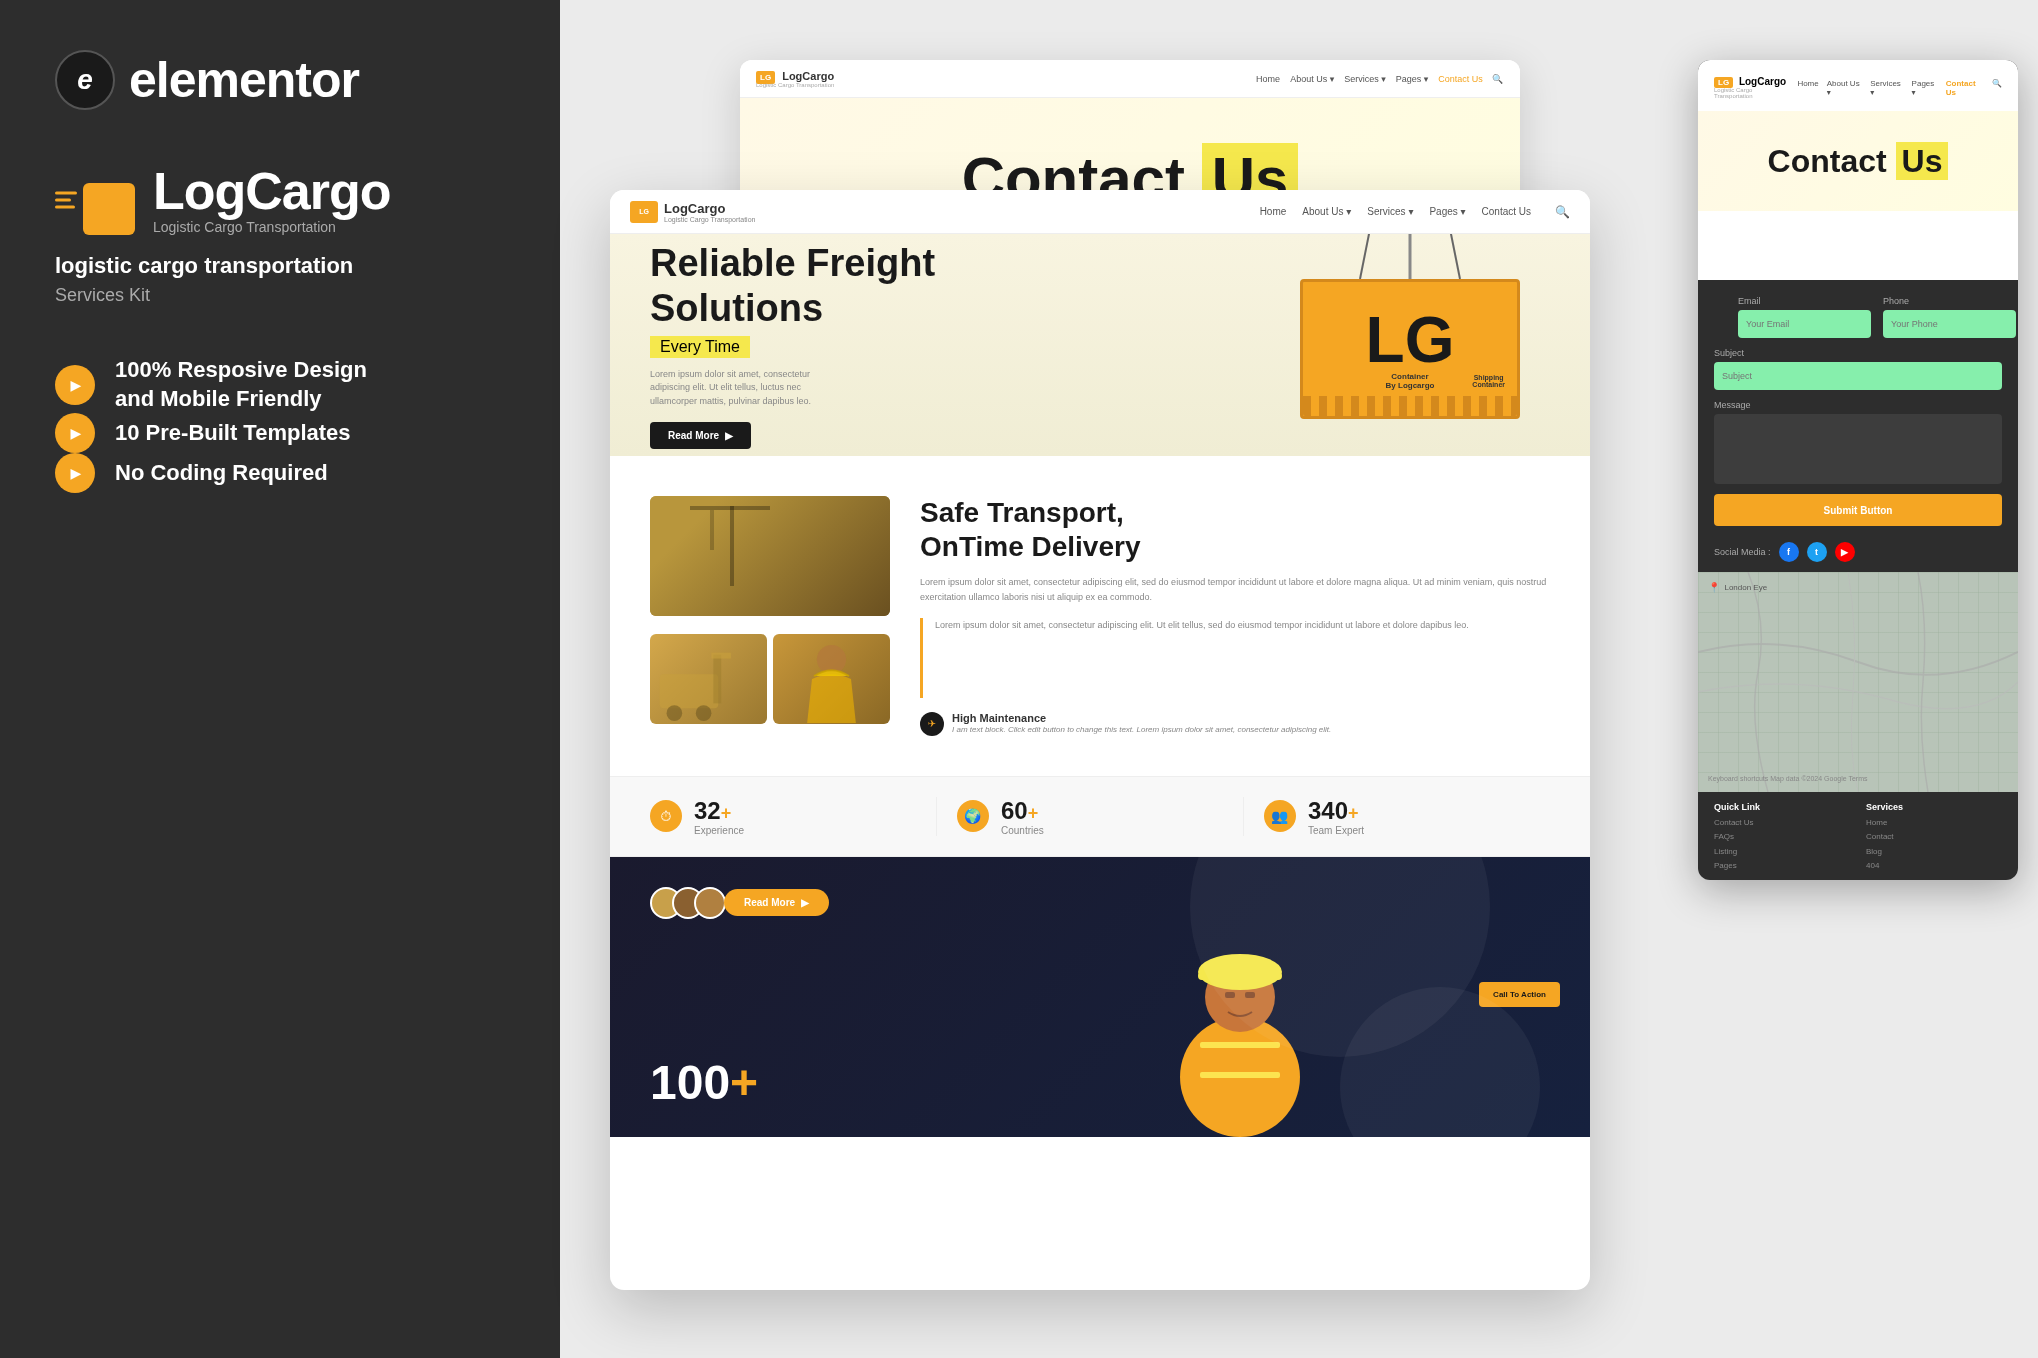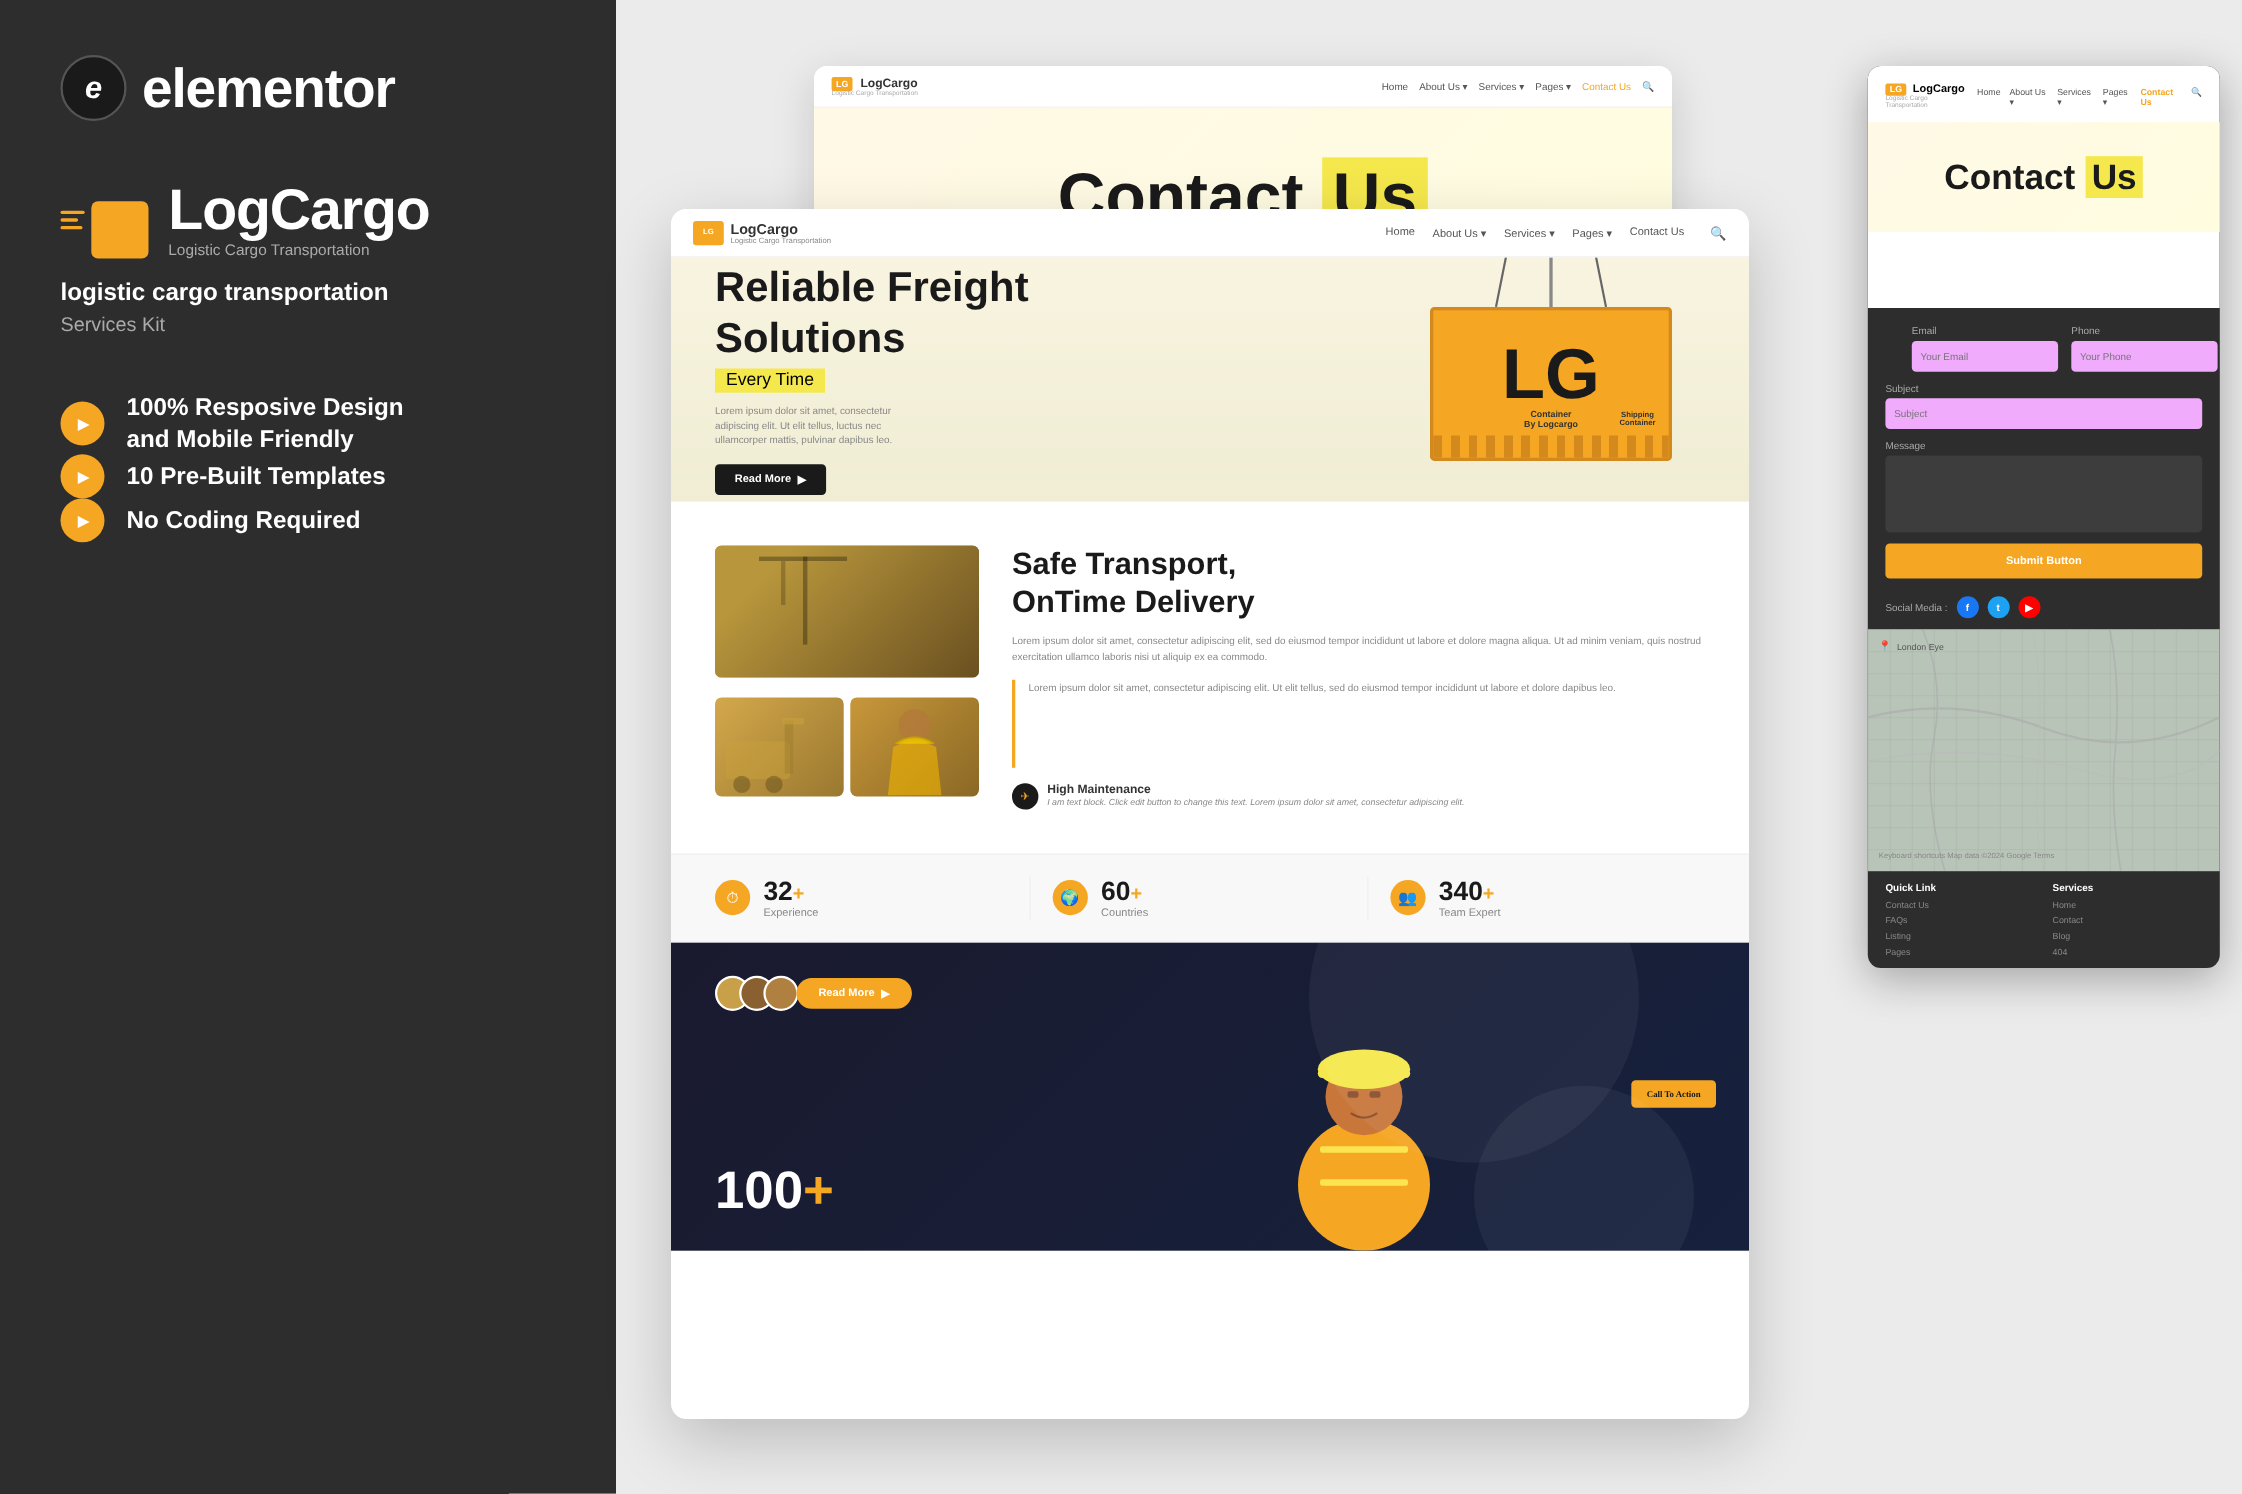--- a/index.html
+++ b/index.html
@@ -192,21 +192,21 @@
     .cfp-nav-links { display: flex; gap: 8px; margin-left: auto; }
 
     .cfp-form {
       padding: 16px;
       display: flex; flex-direction: column; gap: 10px;
     }
     .cfp-row { display: flex; gap: 12px; margin-left: 24px; }
     .cfp-field-group { flex: 1; display: flex; flex-direction: column; gap: 4px; }
     .cfp-label { font-size: 9px; color: #aaa; }
     .cfp-input {
-      background: #f0abfc;
+      background: #86efac;
       border: none; border-radius: 4px;
       height: 28px; padding: 0 8px;
       font-size: 9px; color: #666;
     }
     .cfp-textarea {
       background: #3d3d3d;
       border: none; border-radius: 4px;
       height: 70px; padding: 8px;
       font-size: 9px; color: #666;
       resize: none;
@@ -491,21 +491,21 @@
       width: fit-content;
     }
     .cta-stat {
       font-size: 48px; font-weight: 900; color: white; line-height: 1;
     }
     .cta-stat-plus { color: #f5a623; }
     .cta-stat-label { font-size: 10px; color: #aaa; }
 
     .cta-right {
       padding: 30px 30px;
-      display: flex; flex-direction: column; justify-content: center; gap: 8px; font-family: Liberation Serif, serif;
+      display: flex; flex-direction: column; justify-content: center; gap: 8px;
     }
     .cta-call {
       background: #f5a623;
       border-radius: 4px;
       padding: 8px 14px;
       font-size: 8px; color: #1a1a1a; font-weight: 700;
       margin-bottom: 4px;
     }
     .cta-text {
       font-size: 24px; font-weight: 800; color: white; line-height: 1.2;

